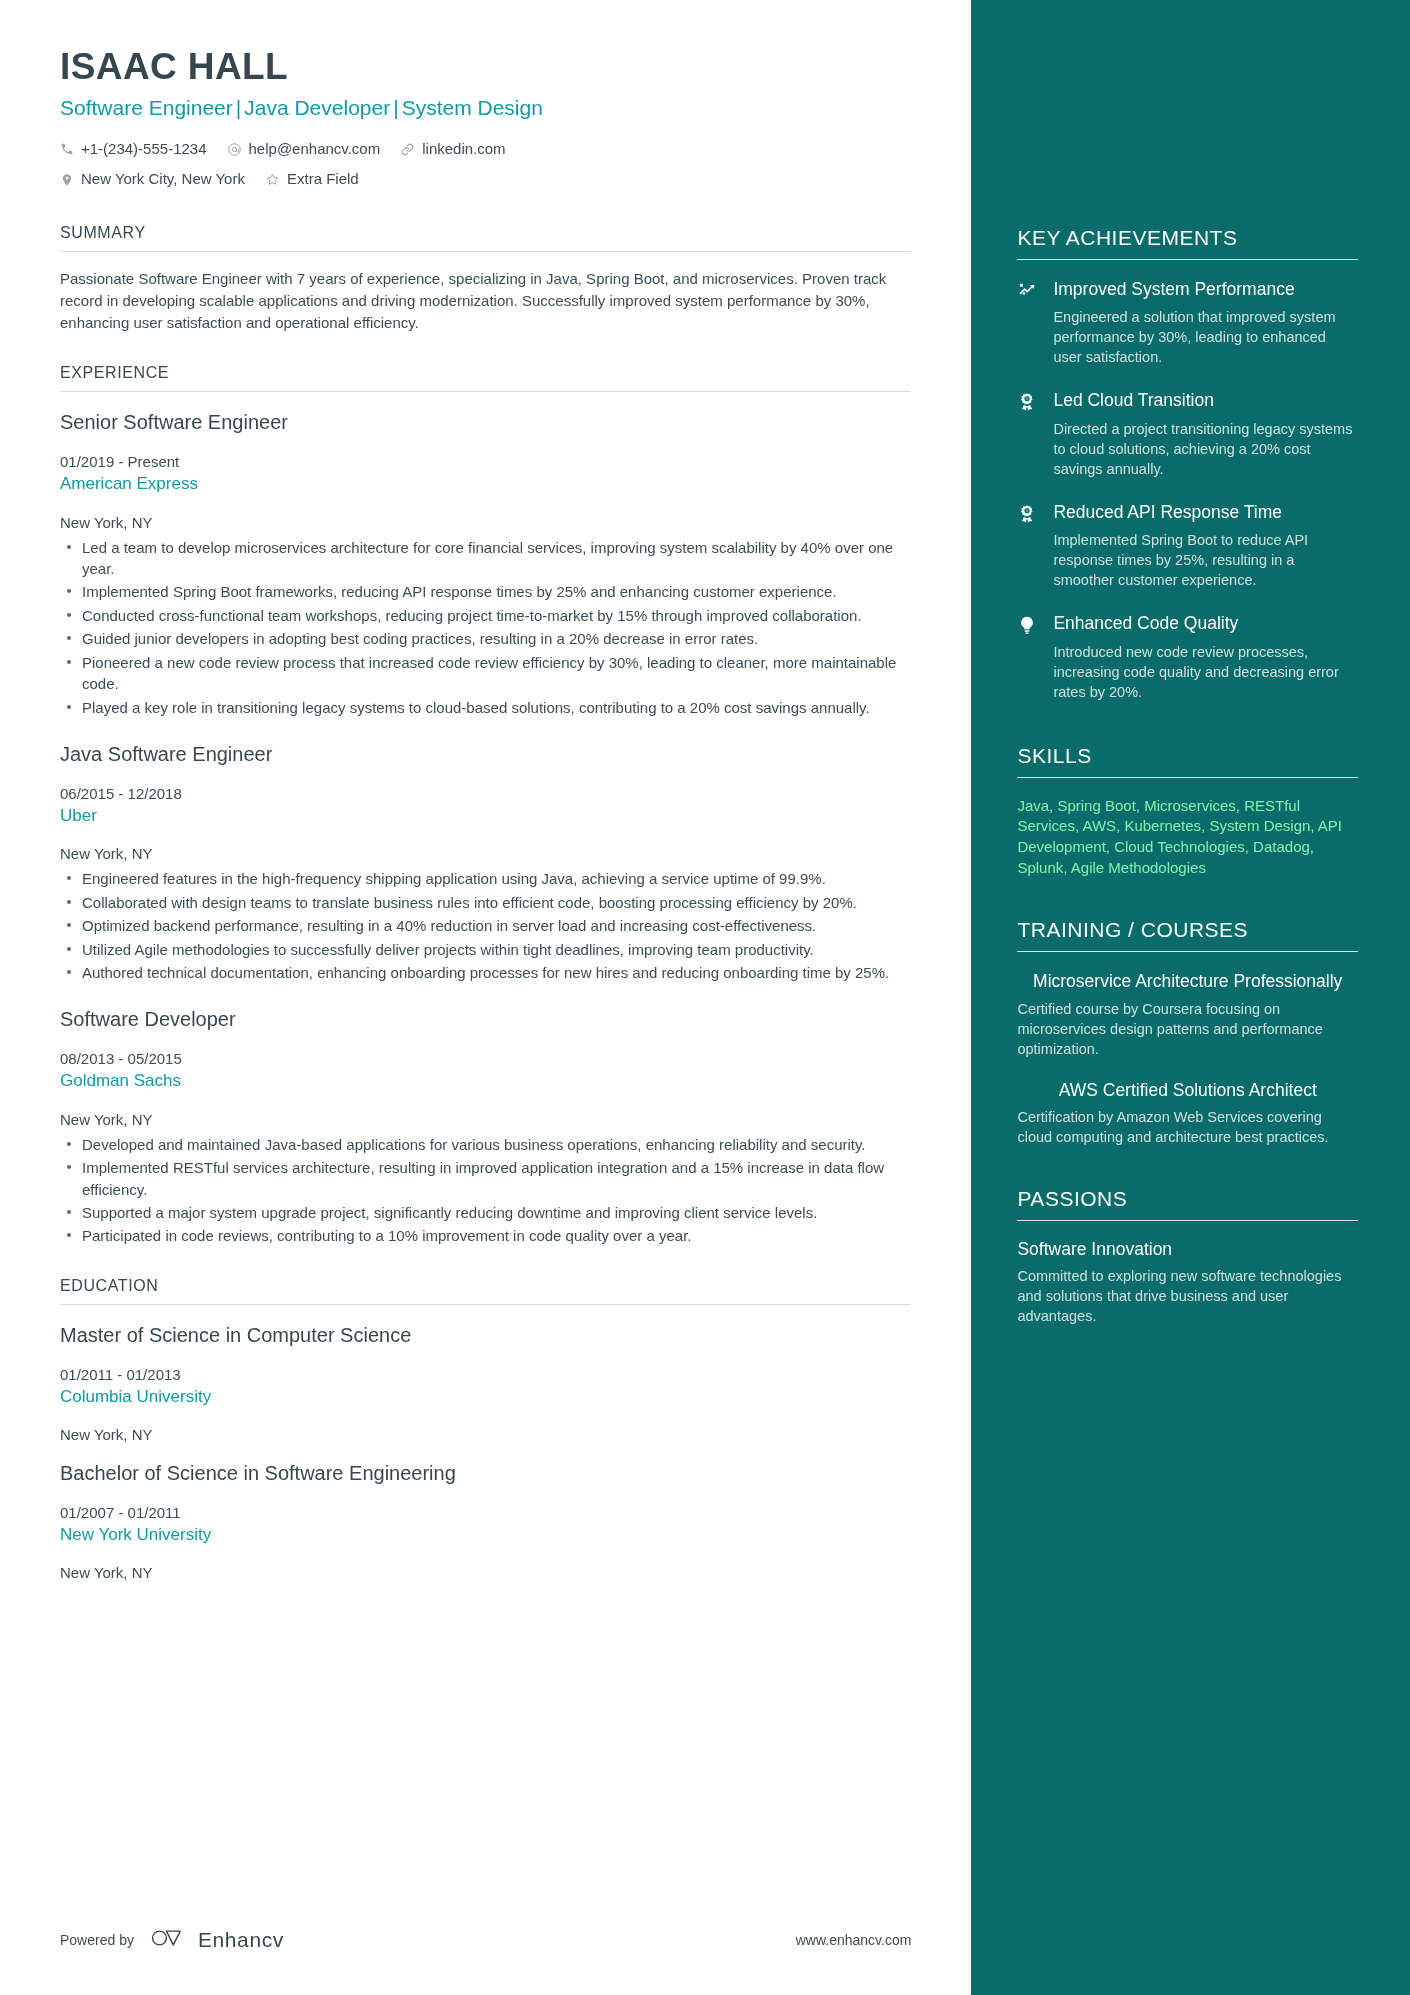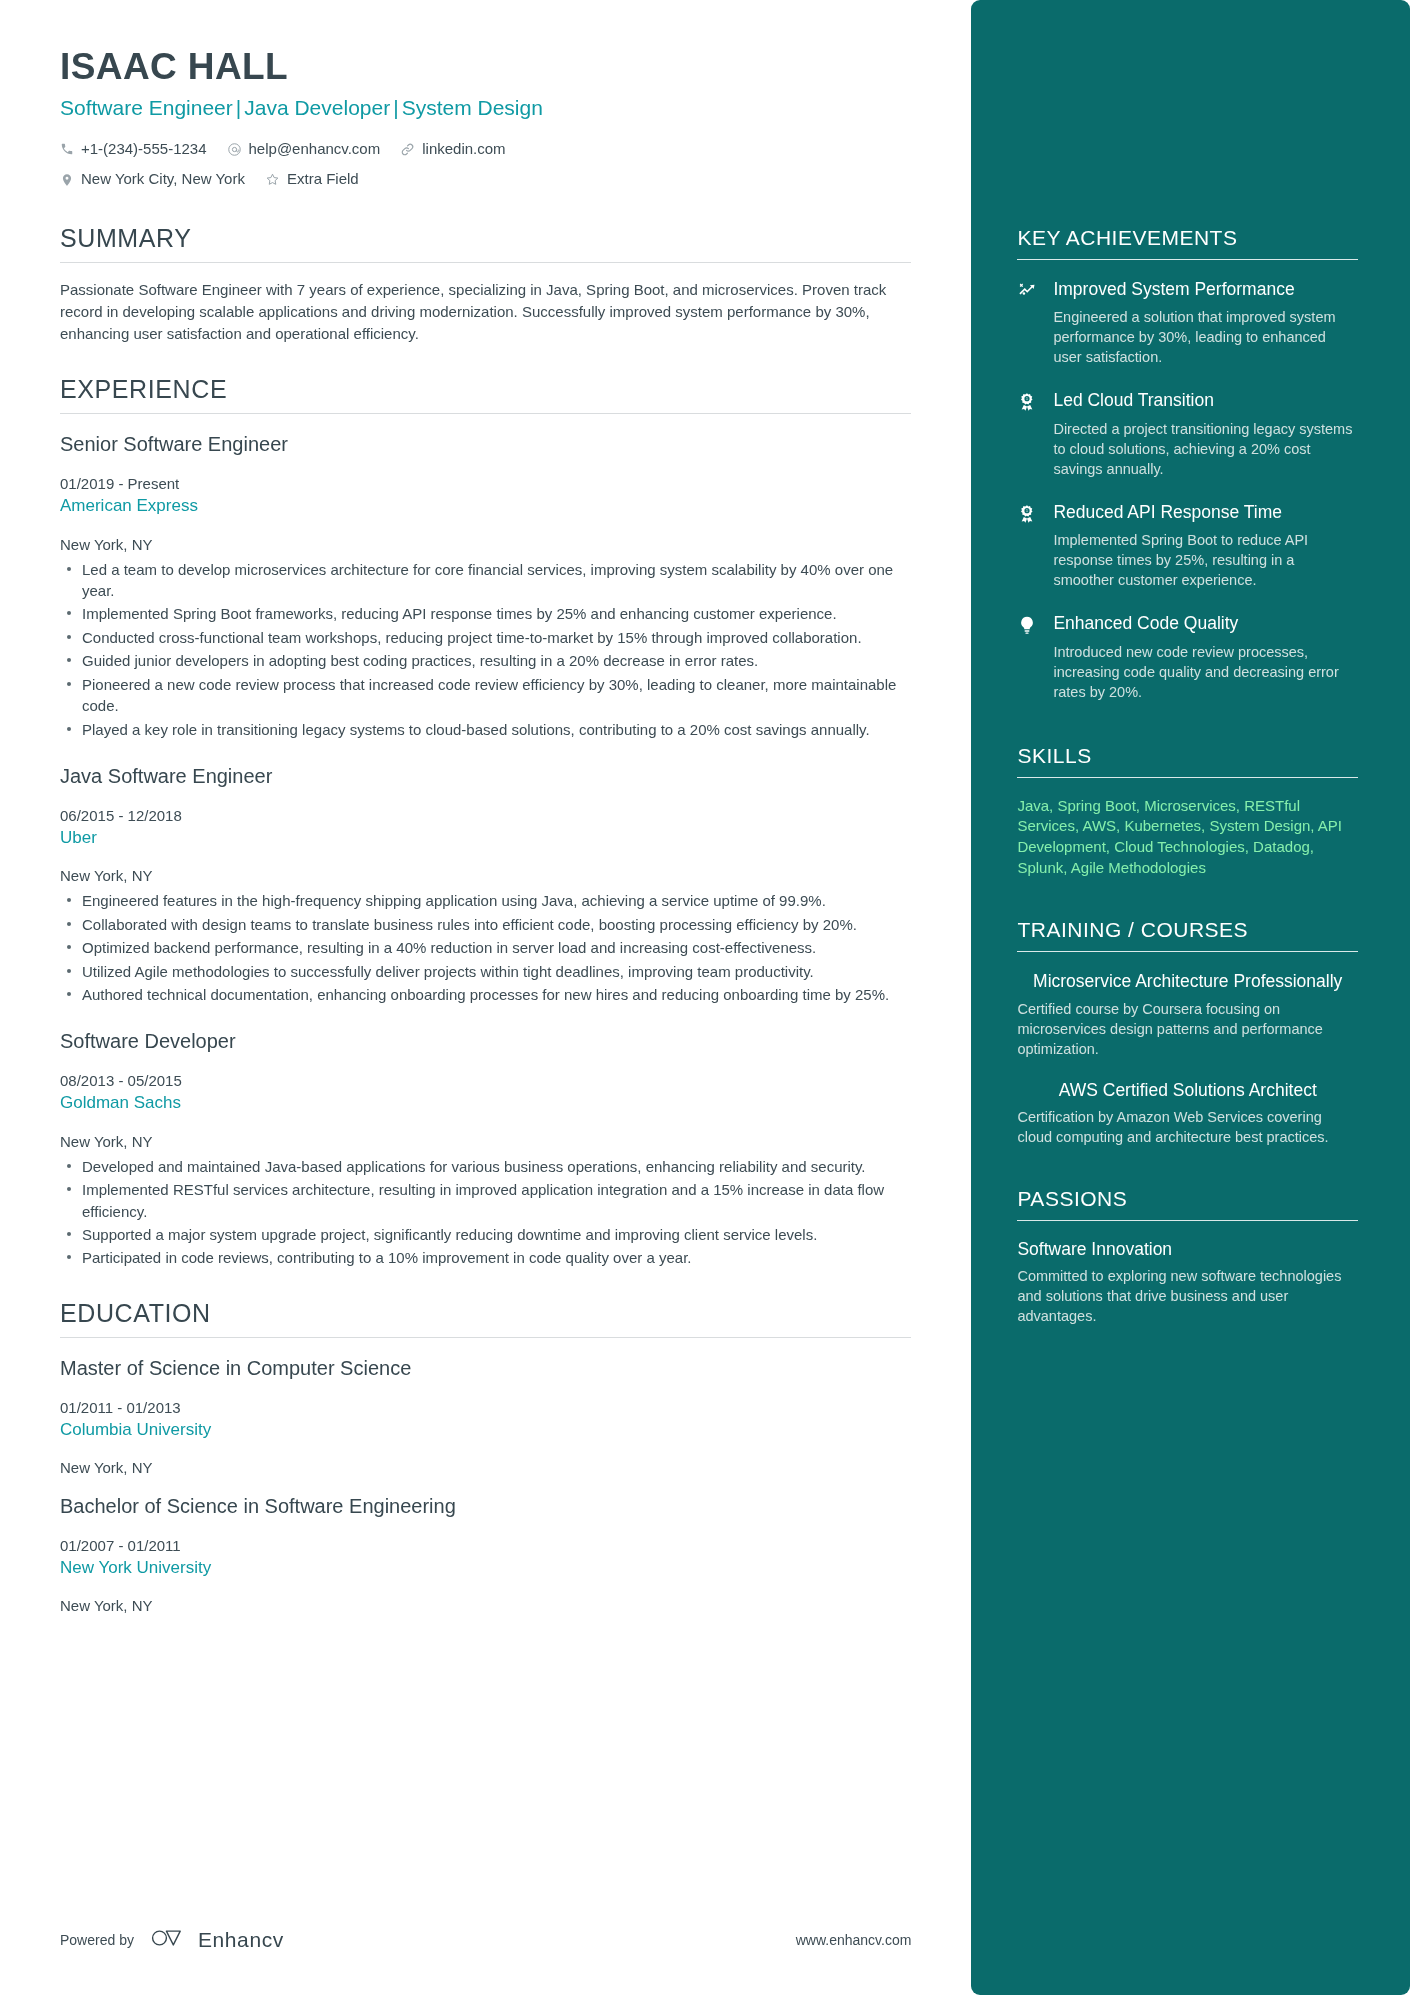--- a/index.html
+++ b/index.html
@@ -31,21 +31,21 @@
   .contact-row {
     display:flex; flex-wrap:wrap; align-items:center;
     gap:4px 20px; font-size:15px; color:#3d4c54; margin-bottom:2px;
   }
   .contact-item { display:flex; align-items:center; gap:7px; line-height:1.9; }
   .contact-item svg { display:block; flex:none; }
 
   
   .sec { margin-top:30px; }
   .sec-title {
-    font-size:25px; color:#37474f; letter-spacing:0.6px;
+    font-size:16px; color:#37474f; letter-spacing:0.6px;
     padding-bottom:9px; font-weight:normal;
   }
   .sec-rule { height:1px; background:#d9dcde; margin-bottom:16px; }
 
   .summary-text {
     font-size:15px; line-height:1.48; color:#3d4c54;
   }
 
   
   .entry { margin-bottom:8px; }
@@ -79,21 +79,20 @@
   .powered { display:flex; align-items:center; gap:16px; }
   .powered-label { font-size:14px; color:#3d4c54; }
   .brand { display:flex; align-items:center; gap:10px; }
   .brand-name { font-size:21px; color:#37474f; letter-spacing:0.6px; }
   .site { font-size:14px; color:#3d4c54; }
 
   
   .sidebar {
     width:490px; background:#0a6b6b; color:#ffffff;
     padding:226px 52px 0 46px;
-    border-radius:9px;
   }
   .s-sec { margin-bottom:6px; }
   .s-sec-title {
     font-size:21px; letter-spacing:0.5px; color:#ffffff;
     padding-bottom:9px; font-weight:normal;
   }
   .s-rule { height:1px; background:#ffffff; opacity:.85; margin-bottom:18px; }
 
   .ach { display:flex; gap:14px; margin-bottom:22px; }
   .ach-ico { flex:none; width:22px; padding-top:3px; }

